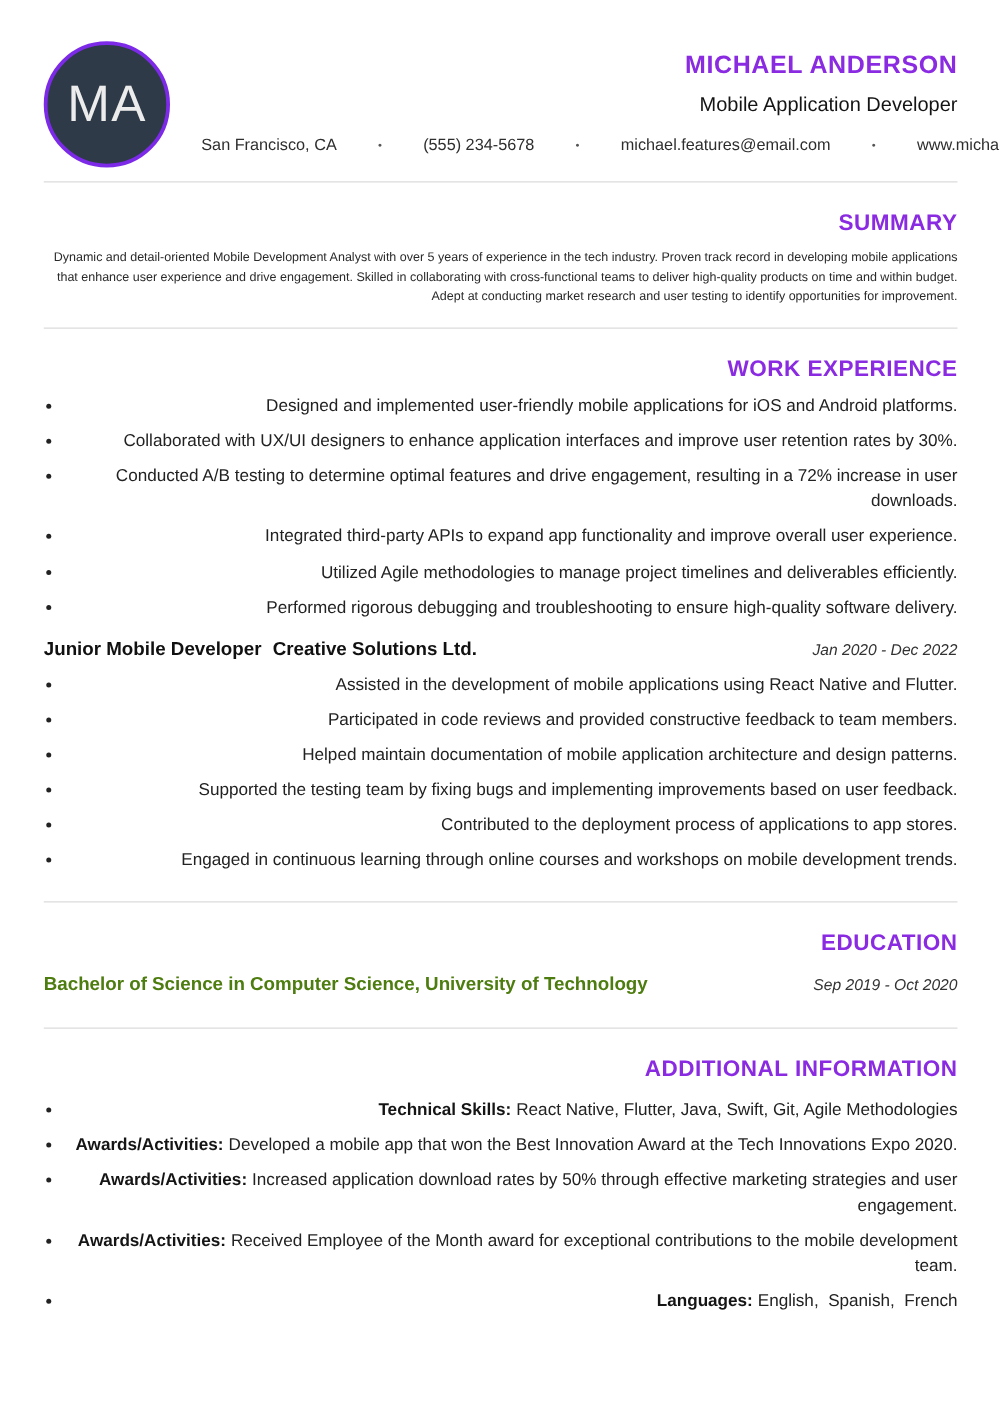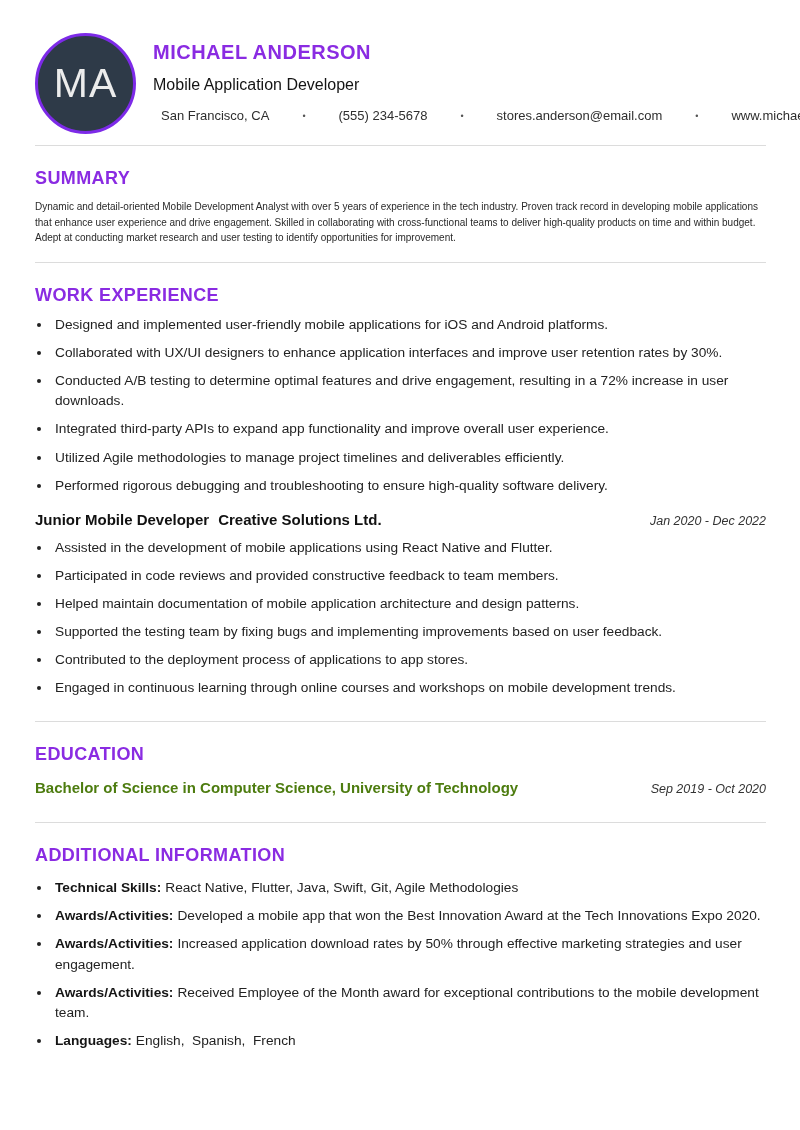--- a/index.html
+++ b/index.html
@@ -8,21 +8,21 @@
     --avatar-border:#7d2ae8;
     --divider:#dcdcdc;
     --text:#222222;
   }
   *{box-sizing:border-box;}
   html,body{margin:0;padding:0;}
   body{
     width:800px;height:1130px;overflow:hidden;background:#ffffff;
     font-family:"Liberation Sans",sans-serif;color:var(--text);
   }
-  .page{width:800px;height:1130px;padding:33px 34px 0 35px;}
+  .page{width:800px;height:1130px;padding:33px 34px 0 35px;text-align:right;}
 
   
   .header{display:flex;align-items:flex-start;gap:17px;}
   .avatar{
     width:101px;height:101px;border-radius:50%;
     background:var(--avatar-bg);border:3px solid var(--avatar-border);
     display:flex;align-items:center;justify-content:center;flex-shrink:0;
   }
   .avatar span{color:#ececec;font-size:41px;font-weight:500;letter-spacing:1px;}
   .header-text{flex:1;min-width:0;}
@@ -84,21 +84,21 @@
       <span>MA</span>
     </div>
     <div class="header-text">
       <h1>MICHAEL ANDERSON</h1>
       <div class="subtitle">Mobile Application Developer</div>
       <div class="contact-row">
         <span>San Francisco, CA</span>
         <span class="contact-dot">•</span>
         <span>(555) 234-5678</span>
         <span class="contact-dot">•</span>
-        <span>stores.anderson@email.com</span>
+        <span>michael.features@email.com</span>
         <span class="contact-dot">•</span>
         <span>www.michaelanderson.com</span>
       </div>
     </div>
   </header>
 
   <hr class="divider">
 
   <section>
     <h2 class="sec">SUMMARY</h2>

